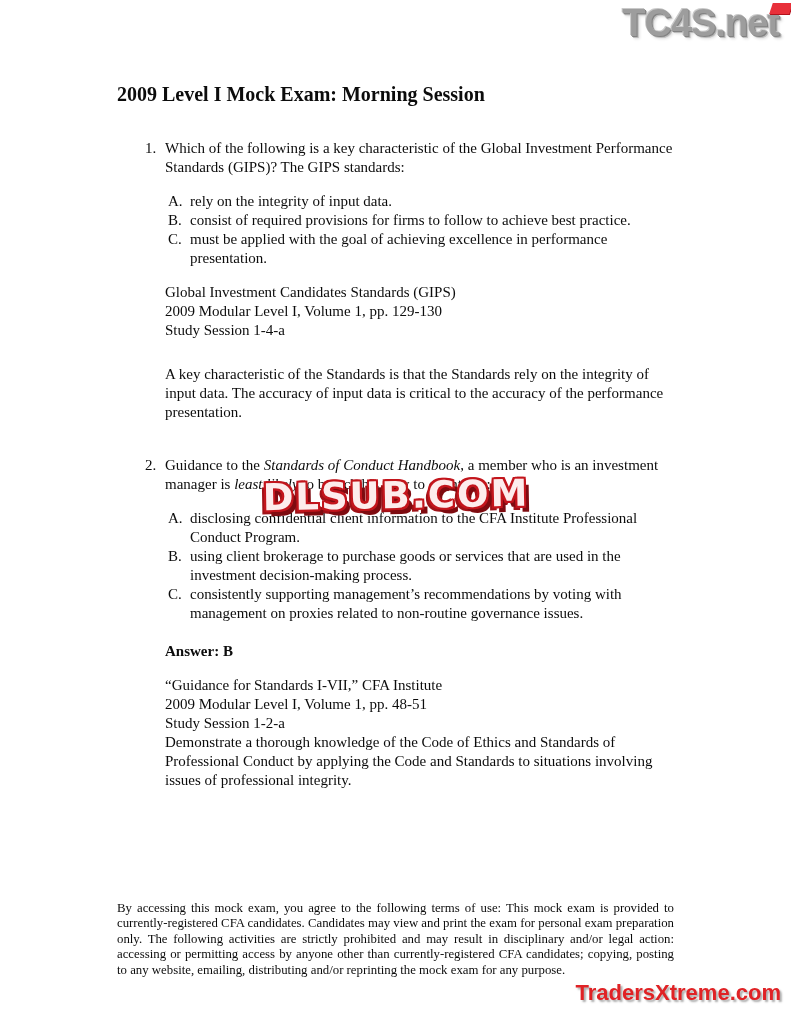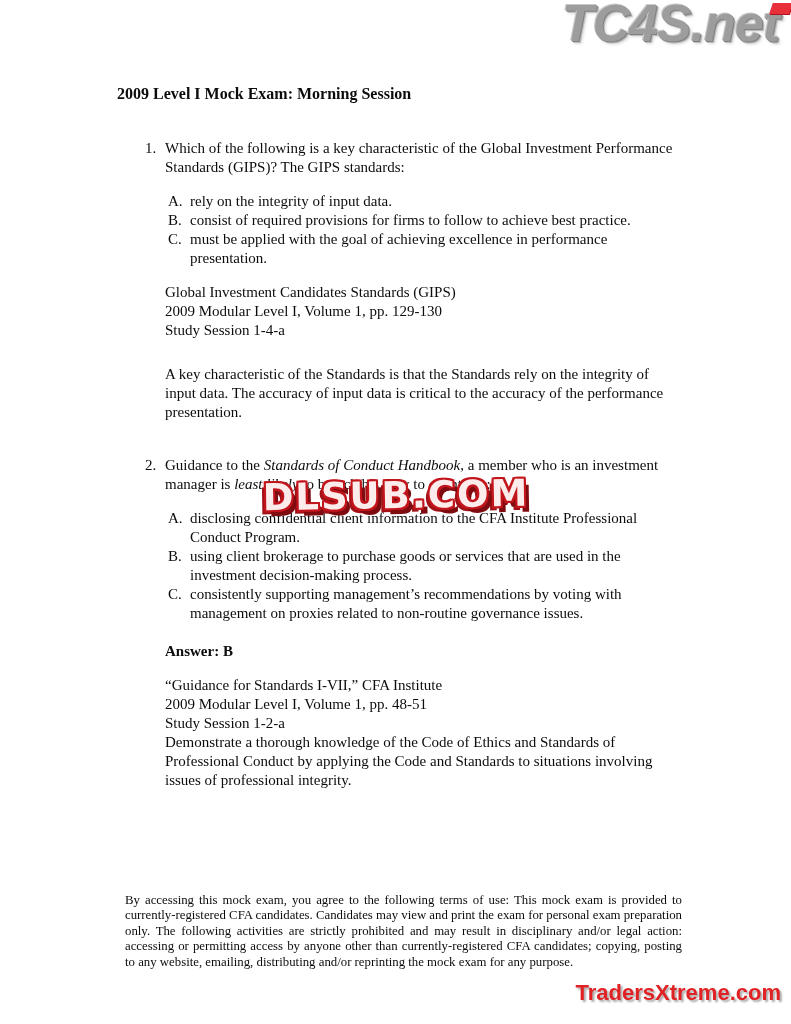--- a/index.html
+++ b/index.html
@@ -9,34 +9,33 @@
     margin:0 auto;
     background:#ffffff;
     overflow:hidden;
     font-family:"Liberation Serif", serif;
     font-size:15px;line-height:19px;color:#0c0c0c;
   }
   
   .top-logo{
     position:absolute;top:0px;right:12px;
     font-family:"Liberation Sans", sans-serif;
-    font-weight:bold;font-size:52px;line-height:46px;letter-spacing:-1px;
+    font-weight:bold;font-size:38px;line-height:46px;letter-spacing:-1px;
     color:#9d9d9d;
     text-shadow:-1px -1px 0 #c9c9c9, 1px 1px 0 #828282, 2px 2px 0 #bdbdbd, 3px 3px 3px #dcdcdc;
-    font-style:italic;
   }
   .top-logo-accent{
     position:absolute;top:3px;right:0px;
     width:20px;height:11px;background:#e8303a;
     transform:skewX(-18deg);
     box-shadow:1px 1px 0 #b2121b;
   }
   
   .content{padding:84px 116px 0 117px;}
-  .title{font-weight:bold;font-size:16px;line-height:20px;margin:0;}
+  .title{font-weight:bold;font-size:20px;line-height:20px;margin:0;}
   .subtitle{font-weight:bold;font-size:13.5px;line-height:17px;color:#e90d0d;margin:3px 0 0 0;}
   .section-heading{font-weight:bold;margin:17px 0 0 0;}
   .question{margin-top:35px;}
   .q-row{display:flex;}
   .q-num{flex:none;width:20px;margin-left:28px;}
   .q-stem{flex:1;}
   .options{margin-top:15px;}
   .opt{display:flex;margin:0;}
   .opt-letter{flex:none;width:22px;margin-left:51px;}
   .opt-text{flex:1;}
@@ -54,21 +53,21 @@
     color:#fdecec;
     text-shadow:
       -2px -2px 0 #c3151c, 2px -2px 0 #c3151c, -2px 2px 0 #c3151c, 2px 2px 0 #c3151c,
       -2px 0 0 #c3151c, 2px 0 0 #c3151c, 0 -2px 0 #c3151c, 0 2px 0 #c3151c,
       5px 6px 0 #7e0b10, -4px 4px 0 #a01218;
   }
   
   .footer-terms{
     position:absolute;left:117px;bottom:46px;width:557px;
     background:#ffffff;
-    font-size:12.8px;line-height:15.5px;text-align:justify;margin:8px;
+    font-size:12.8px;line-height:15.5px;text-align:justify;margin:0;
   }
   
   .bottom-logo{
     position:absolute;right:10px;bottom:22px;
     font-family:"Liberation Sans", sans-serif;
     font-weight:bold;font-size:22px;letter-spacing:0px;
     color:#e02225;
     text-shadow:2px 2px 2px #aaaaaa;
   }
 </style>

